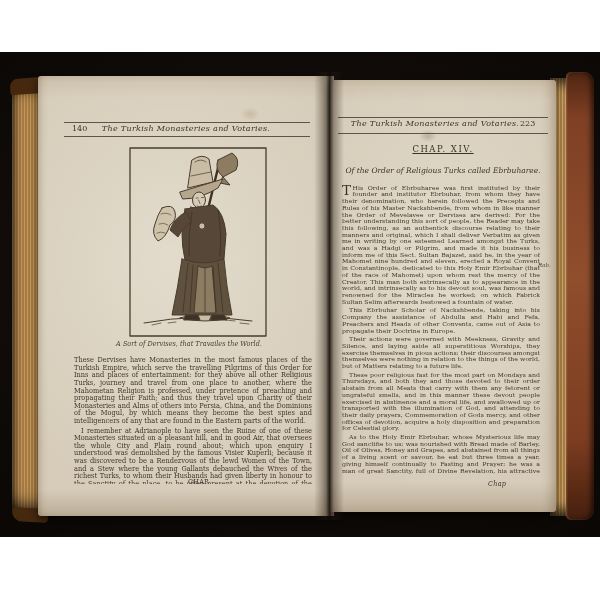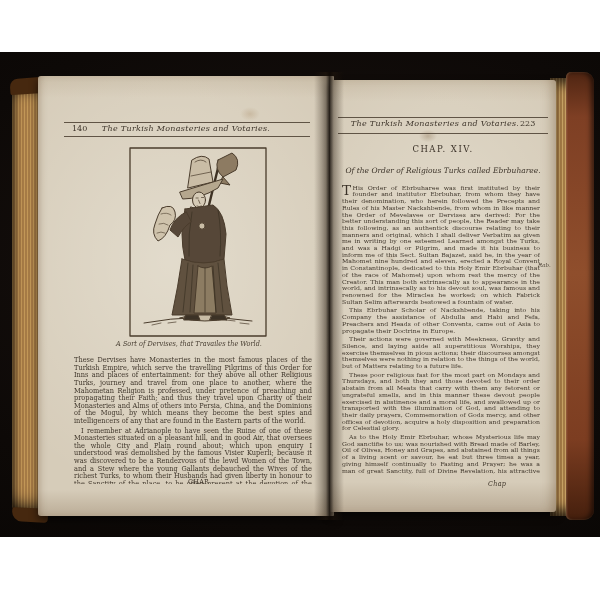--- a/index.html
+++ b/index.html
@@ -40,21 +40,21 @@
         linear-gradient(180deg, rgba(120,90,50,.12) 0%, rgba(120,90,50,0) 5%, rgba(120,90,50,0) 93%, rgba(90,60,30,.22) 100%);
       box-shadow:0 4px 8px rgba(0,0,0,.6), inset -9px 0 12px -6px rgba(100,70,35,.40);}
   .gutter{position:absolute;left:300px;top:2px;width:30px;height:448px;pointer-events:none;
       background:linear-gradient(90deg, rgba(40,28,16,0) 0%, rgba(40,28,16,.45) 40%, rgba(16,10,5,.85) 52%, rgba(40,28,16,.40) 66%, rgba(40,28,16,0) 100%);}
 
   
   .rule{position:absolute;height:1px;background:#4a3e30;opacity:.85;}
   .running-title{position:absolute;width:100%;text-align:center;font-style:italic;font-size:8px;
       letter-spacing:.3px;color:#3d342a;}
   .pagenum{position:absolute;font-size:8px;color:#3d342a;}
-  .chap-head{position:absolute;width:100%;text-align:center;font-size:8.5px;letter-spacing:1.5px;color:#3b3228;}
+  .chap-head{position:absolute;width:100%;text-align:center;font-size:8.5px;letter-spacing:1.5px;color:#3b3228;text-decoration:underline;}
   .chap-sub{position:absolute;width:100%;text-align:center;font-style:italic;font-size:7.5px;color:#3d342a;}
 
   .scale-wrap{position:absolute;}
   .scaled{transform:scale(.5);transform-origin:0 0;}
   .body-copy{text-align:justify;color:#40372c;}
   .body-copy p{margin:0 0 4px 0;text-indent:14px;}
   .body-copy p.no-indent{text-indent:0;}
   .left-copy{width:476px;font-size:13.2px;line-height:15.2px;}
   .right-copy{width:396px;font-size:12.4px;line-height:13.4px;}
   .dropcap{float:left;font-size:27px;line-height:23px;margin:1px 3px 0 0;color:#3b3228;}

